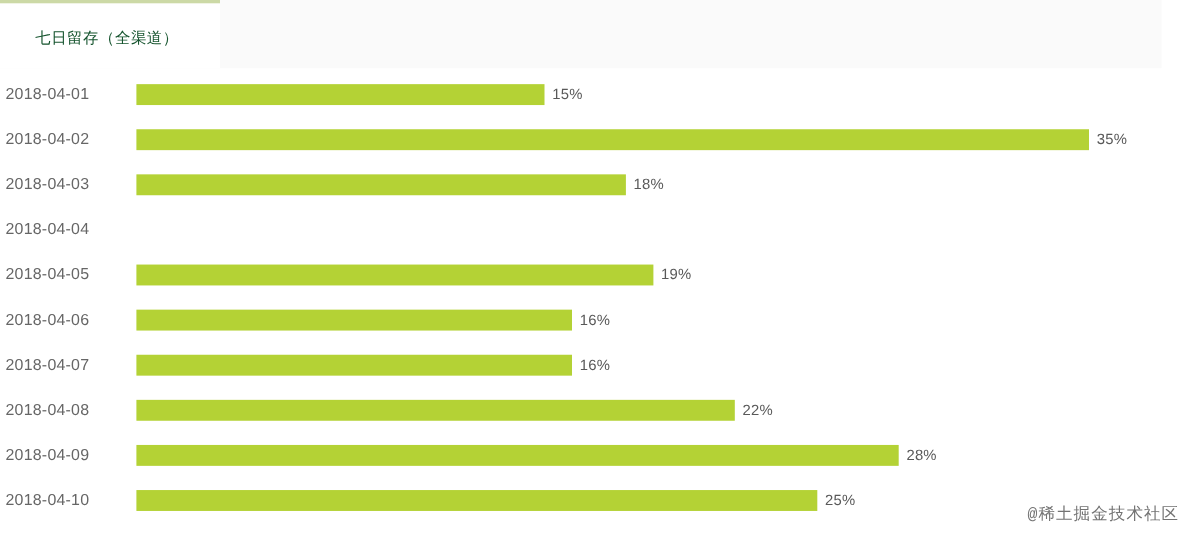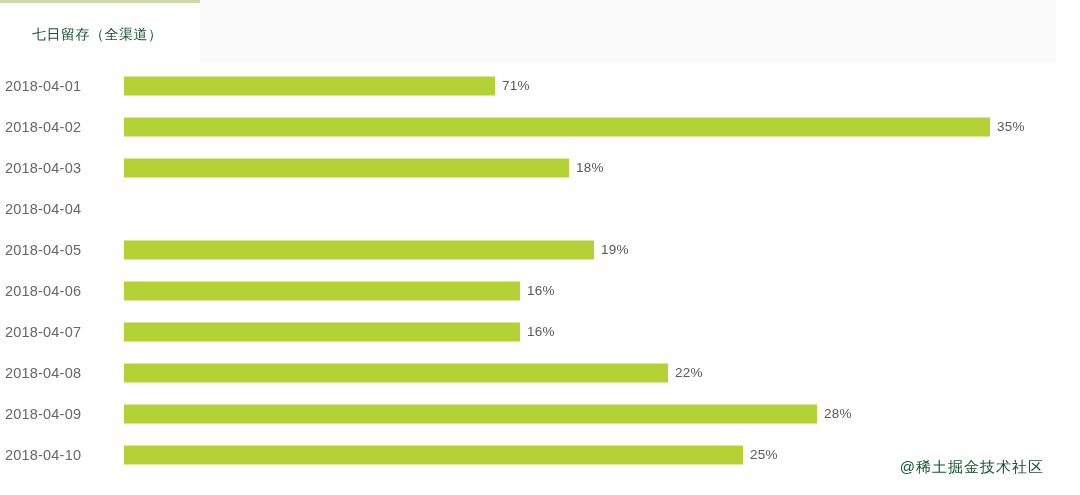--- a/index.html
+++ b/index.html
@@ -111,48 +111,49 @@
     transform: translateY(-50%);
     font-size: 13.5px;
     color: #595959;
     white-space: nowrap;
     letter-spacing: 0.2px;
   }
 
   
   .watermark {
     position: absolute;
-    right: 36px;
+    right: 8px;
     bottom: 18px;
     font-size: 15px;
-    color: #14532d;
+    color: #737373;
     letter-spacing: 1px;
     white-space: nowrap;
     user-select: none;
+    font-family: Liberation Mono, monospace;
   }
 </style>
 </head>
 <body>
 
 <div id="app">
 
   <div class="tab-strip">
     <div class="tab-strip-fill"></div>
     <div class="tab-active">
       <div class="tab-active-label">七日留存（全渠道）</div>
     </div>
   </div>
 
   <div class="chart">
     <div class="chart-rows" id="chart-rows">
         <div class="row">
           <div class="row-label">2018-04-01</div>
           <div class="row-track">
             <div class="row-bar" style="width: 371px; background: rgb(180, 210, 53);"></div>
-            <div class="row-value" style="left: 378px;">71%</div>
+            <div class="row-value" style="left: 378px;">15%</div>
           </div>
         </div>
         <div class="row">
           <div class="row-label">2018-04-02</div>
           <div class="row-track">
             <div class="row-bar" style="width: 866px; background: rgb(180, 210, 53);"></div>
             <div class="row-value" style="left: 873px;">35%</div>
           </div>
         </div>
         <div class="row">

